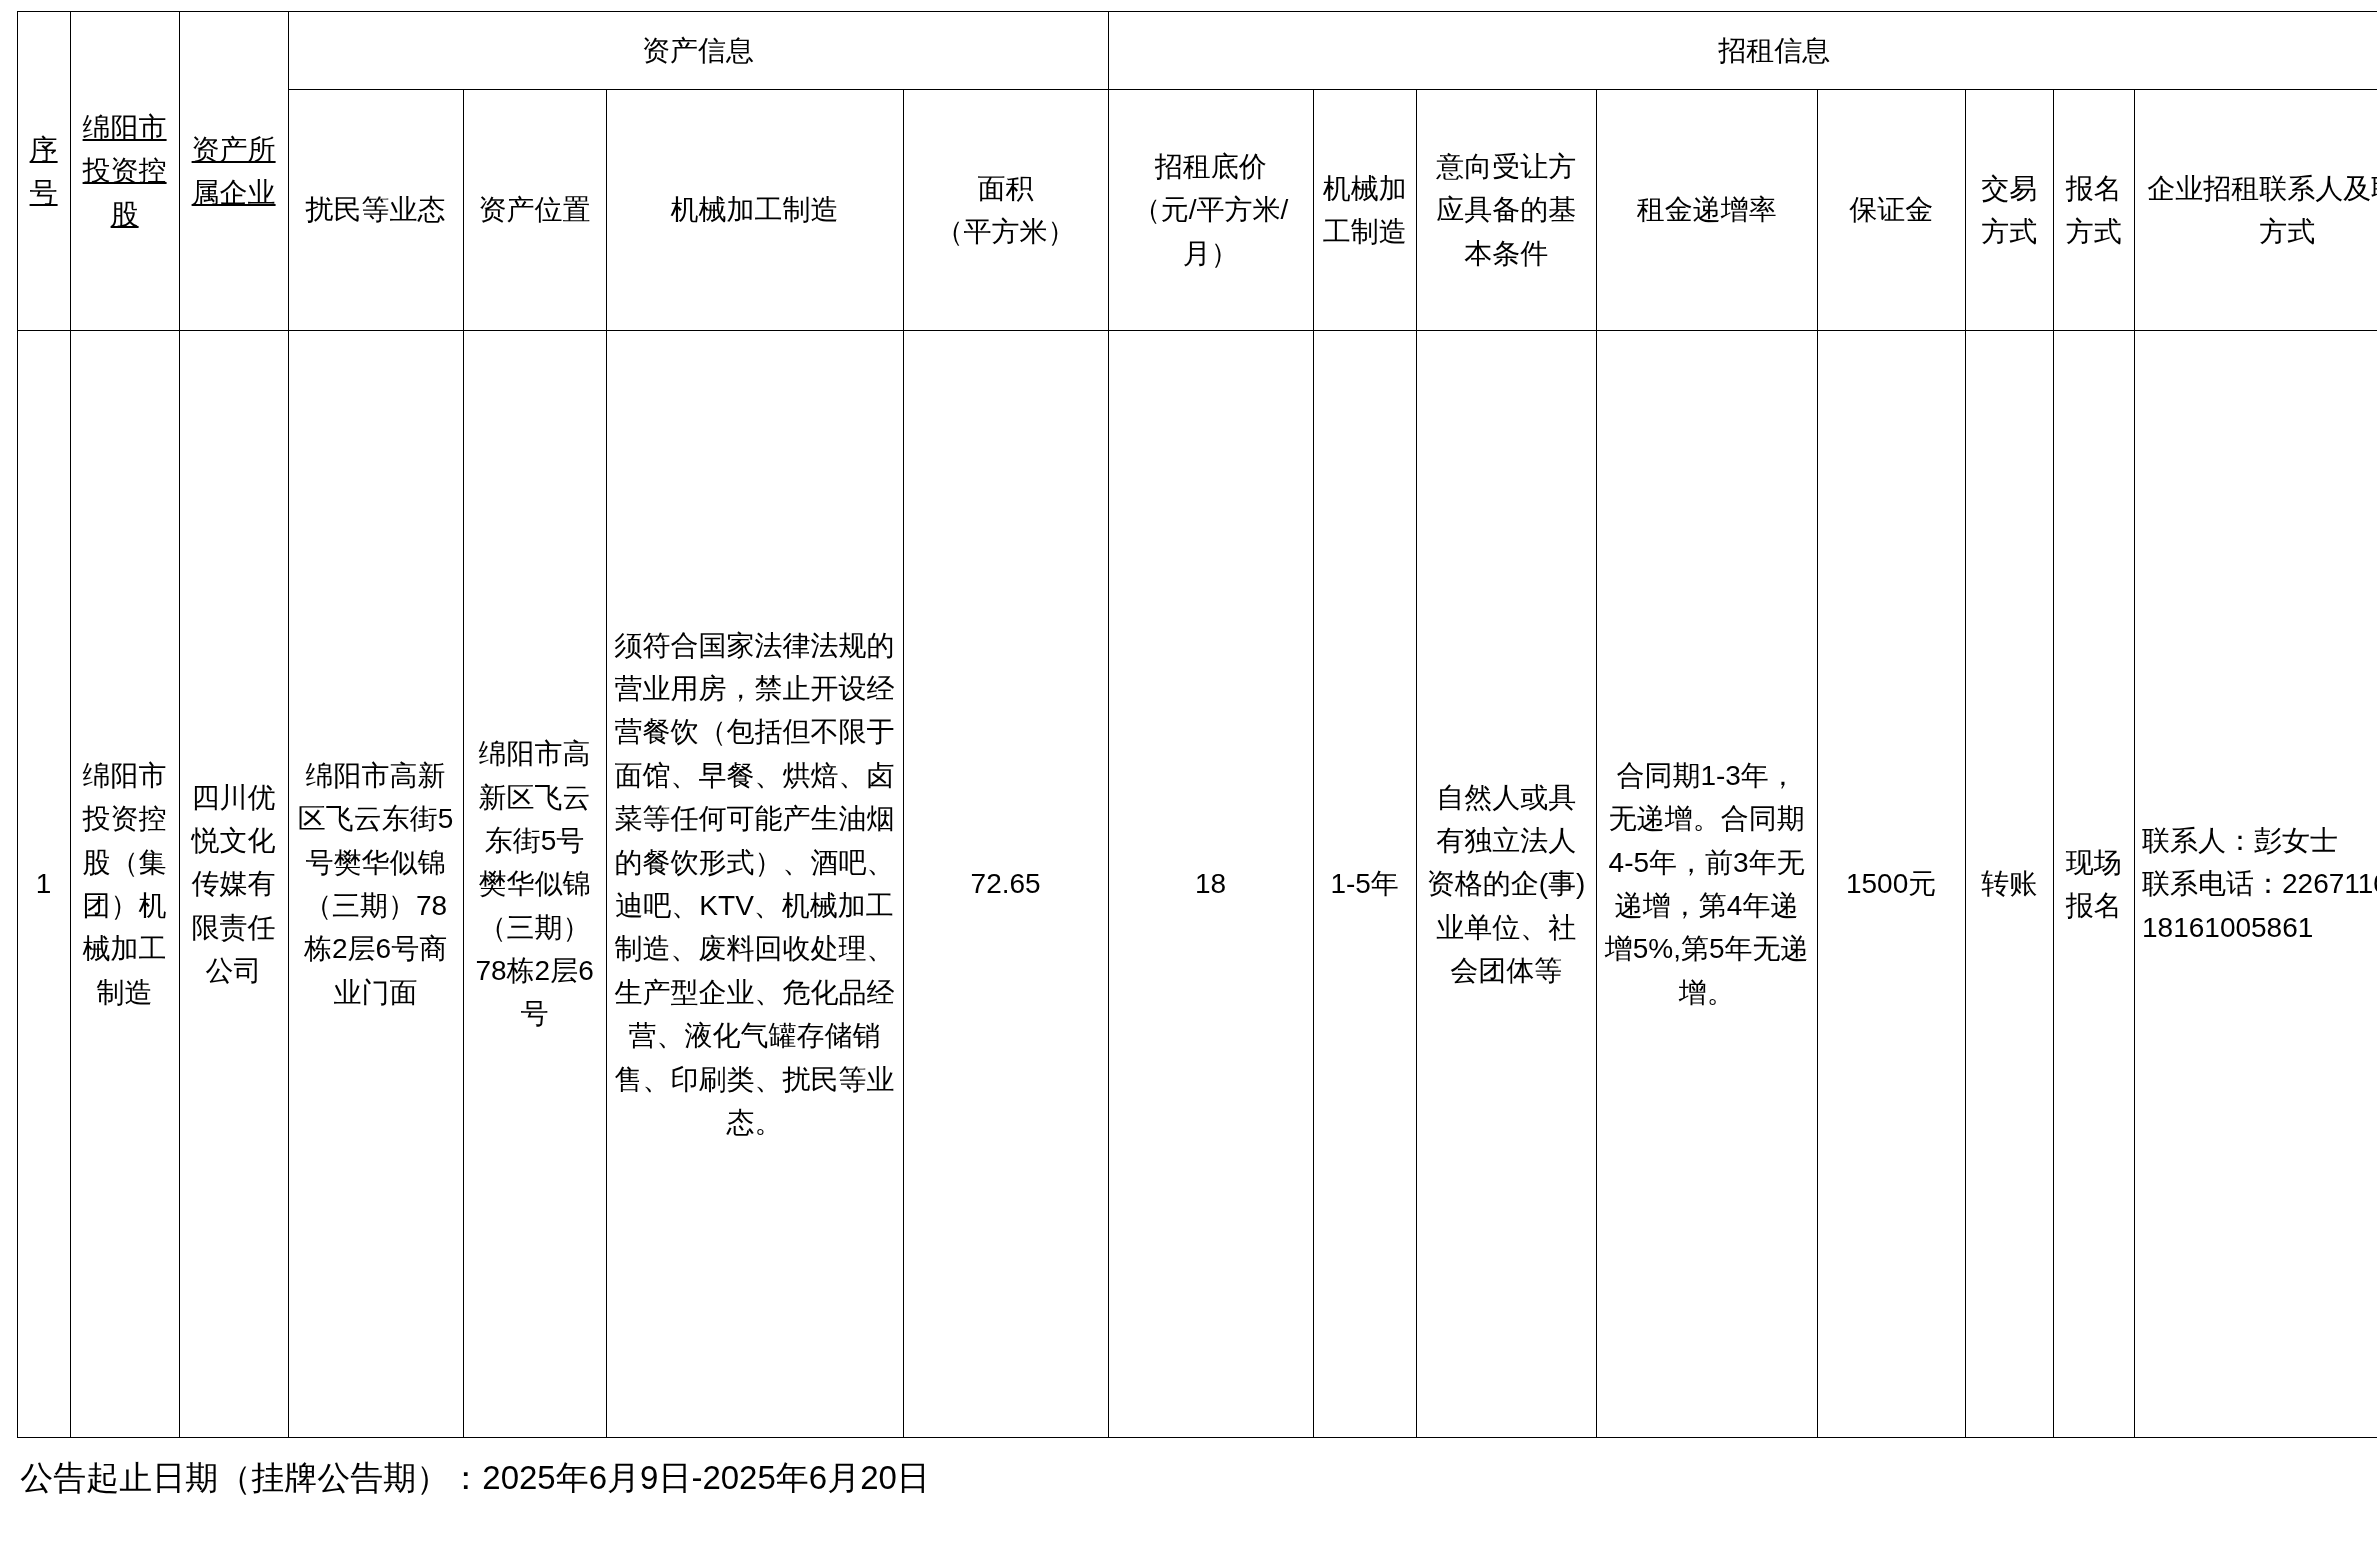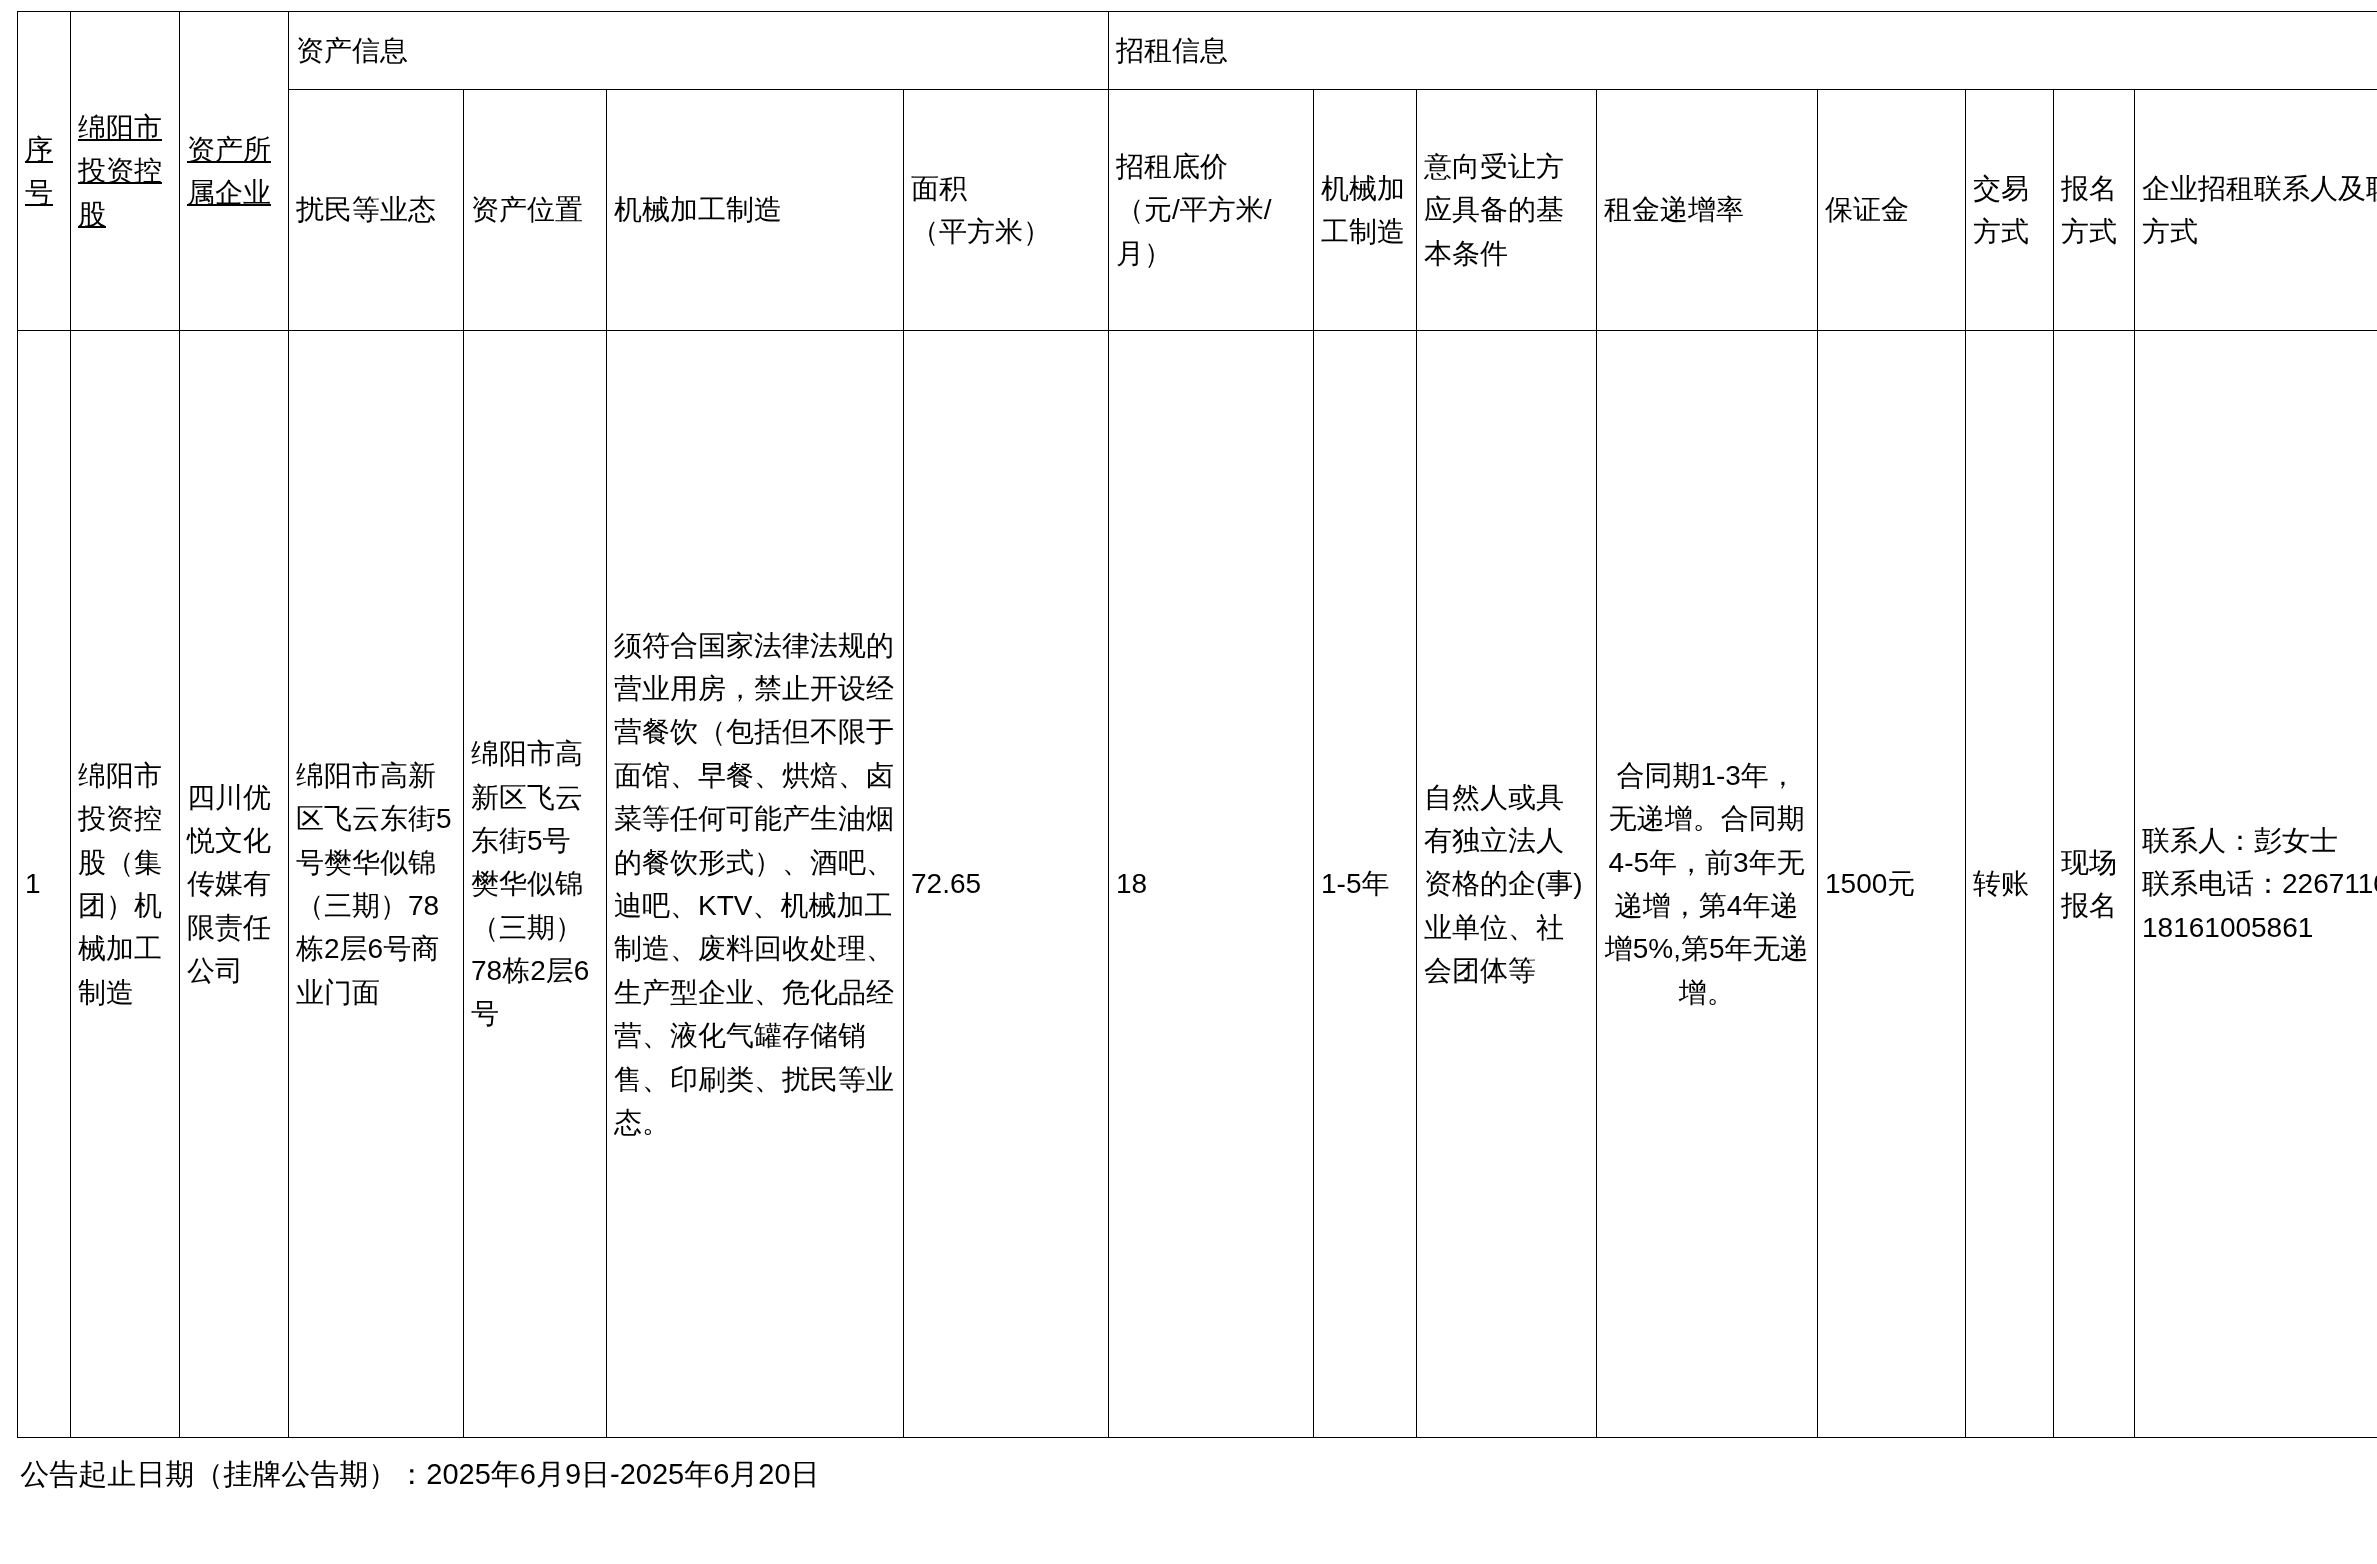--- a/index.html
+++ b/index.html
@@ -25,21 +25,21 @@
     border-collapse: collapse;
     table-layout: fixed;
     width: 2342px;
     margin: 0 auto;
   }
   table.asset-table td,
   table.asset-table th {
     border: 1.8px solid #000000;
     padding: 5.5px 7.4px;
     vertical-align: middle;
-    text-align: left;
+    text-align: center;
     font-weight: normal;
     font-size: 28px;
     line-height: 1.55;
     word-break: break-word;
   }
   .grp-head {
     font-size: 29px;
     height: 66px;
   }
   .col-head {
@@ -51,21 +51,21 @@
     font-size: 28px;
     text-decoration: underline;
   }
   .body-cell {
     vertical-align: middle;
     font-size: 28px;
     margin-left: 28px;
   }
   .footer-note {
     margin: 14.8px 0 0 3.7px;
-    font-size: 29px;
+    font-size: 33px;
     line-height: 1.5;
     white-space: nowrap;
   }
   
   .c-seq      { width: 53px; }
   .c-group    { width: 109px; }
   .c-entity   { width: 109px; }
   .c-name     { width: 175px; }
   .c-loc      { width: 143px; }
   .c-project  { width: 297px; }

